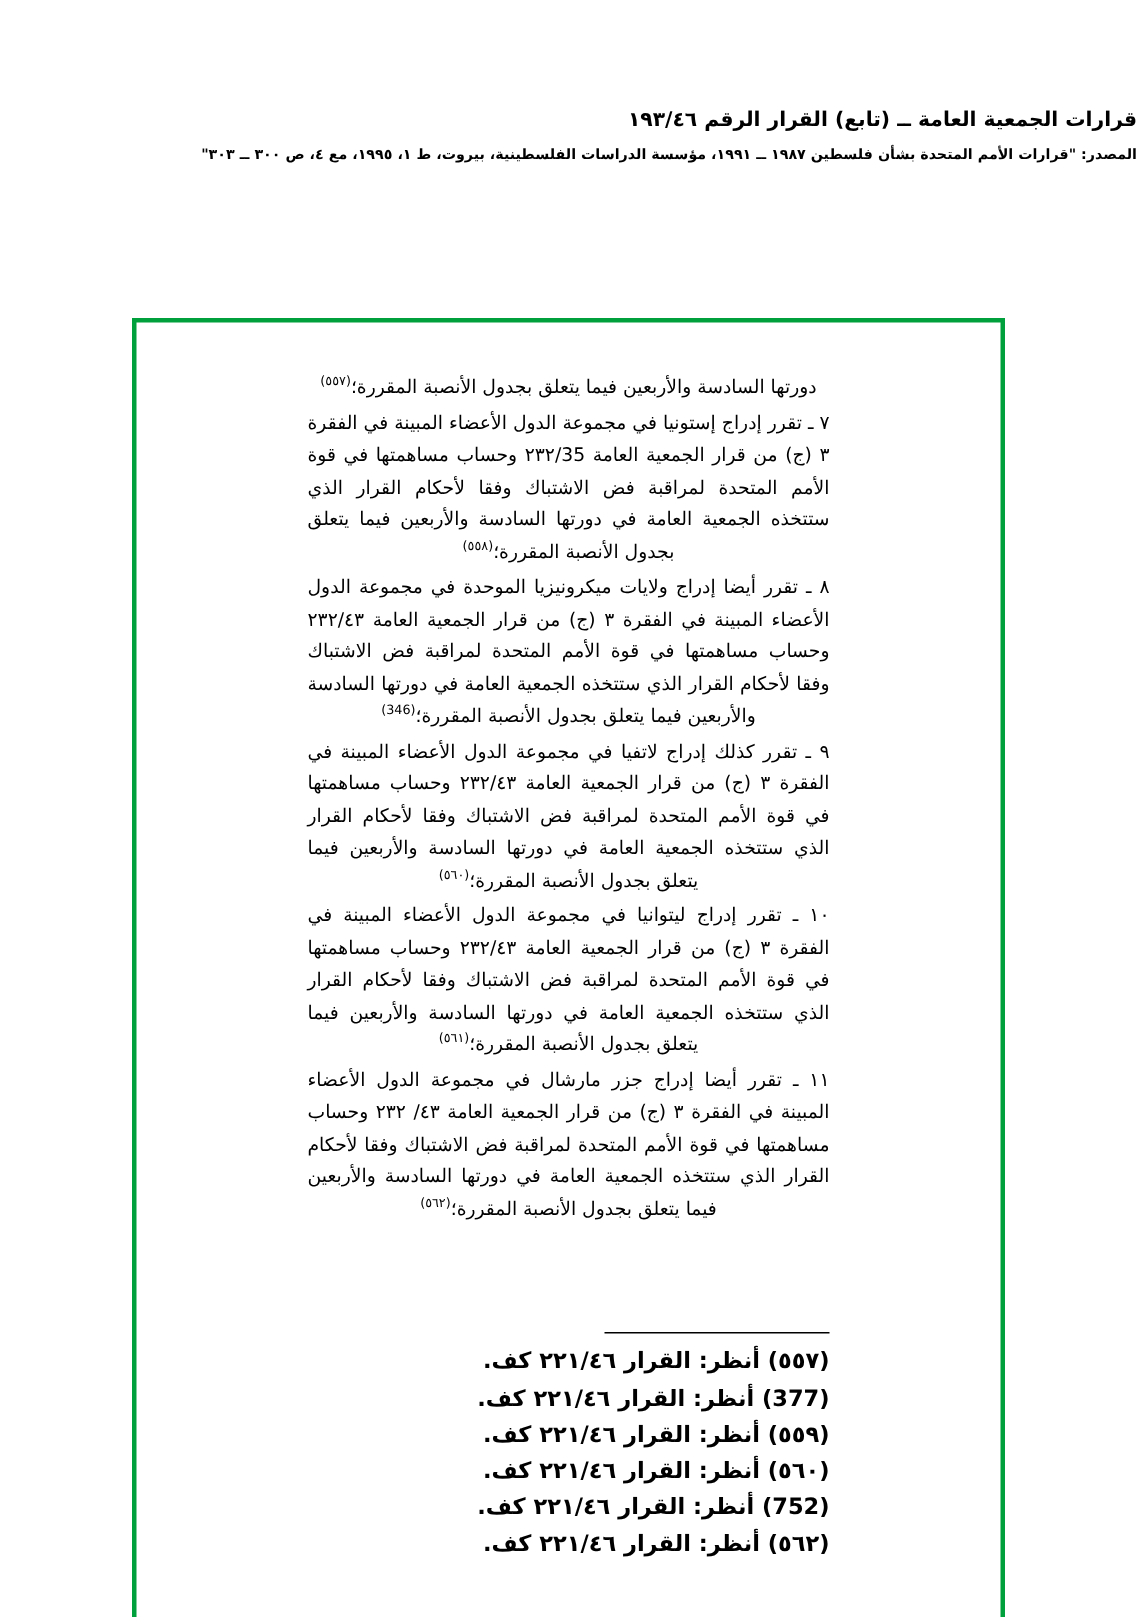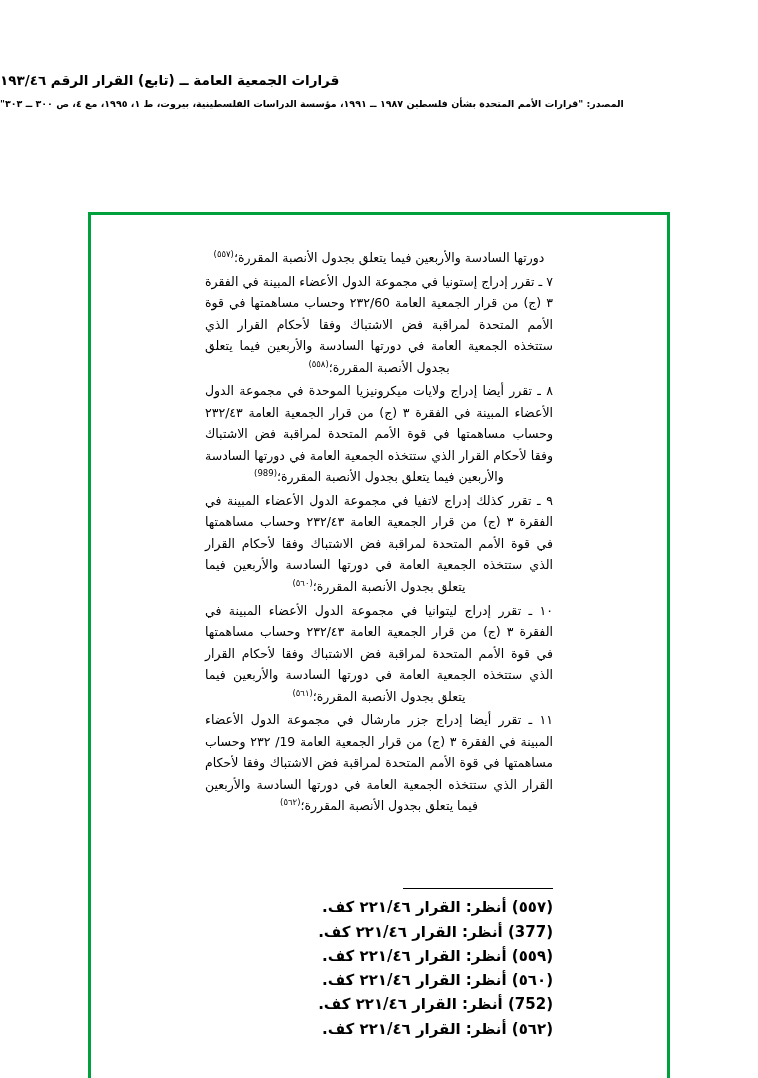--- a/index.html
+++ b/index.html
@@ -15,21 +15,21 @@
     position: relative;
     overflow: hidden;
   }
   .page {
     width: 758px;
     height: 1078px;
     position: relative;
     box-sizing: border-box;
   }
   .doc-header {
-    text-align: left;
+    text-align: right;
     margin-top: 72px;
   }
   .doc-title {
     font-size: 13.5px;
     font-weight: bold;
     letter-spacing: 0px;
     direction: rtl;
   }
   .doc-source {
     font-size: 9.5px;
@@ -107,37 +107,37 @@
   <div class="frame" style="border-color: rgb(0, 160, 60);">
     <div class="frame-inner">
 
       <div class="body-text">
 
         <p class="para first">
           <span>دورتها السادسة والأربعين فيما يتعلق بجدول الأنصبة المقررة؛</span><span class="sup">(٥٥٧)</span>
         </p>
 
         <p class="para">
-          <span>٧ ـ تقرر إدراج إستونيا في مجموعة الدول الأعضاء المبينة في الفقرة ٣ (ج) من قرار الجمعية العامة ٢٣٢/60 وحساب مساهمتها في قوة الأمم المتحدة لمراقبة فض الاشتباك وفقا لأحكام القرار الذي ستتخذه الجمعية العامة في دورتها السادسة والأربعين فيما يتعلق بجدول الأنصبة المقررة؛</span><span class="sup">(٥٥٨)</span>
+          <span>٧ ـ تقرر إدراج إستونيا في مجموعة الدول الأعضاء المبينة في الفقرة ٣ (ج) من قرار الجمعية العامة ٢٣٢/35 وحساب مساهمتها في قوة الأمم المتحدة لمراقبة فض الاشتباك وفقا لأحكام القرار الذي ستتخذه الجمعية العامة في دورتها السادسة والأربعين فيما يتعلق بجدول الأنصبة المقررة؛</span><span class="sup">(٥٥٨)</span>
         </p>
 
         <p class="para">
-          <span>٨ ـ تقرر أيضا إدراج ولايات ميكرونيزيا الموحدة في مجموعة الدول الأعضاء المبينة في الفقرة ٣ (ج) من قرار الجمعية العامة ٢٣٢/٤٣ وحساب مساهمتها في قوة الأمم المتحدة لمراقبة فض الاشتباك وفقا لأحكام القرار الذي ستتخذه الجمعية العامة في دورتها السادسة والأربعين فيما يتعلق بجدول الأنصبة المقررة؛</span><span class="sup">(989)</span>
+          <span>٨ ـ تقرر أيضا إدراج ولايات ميكرونيزيا الموحدة في مجموعة الدول الأعضاء المبينة في الفقرة ٣ (ج) من قرار الجمعية العامة ٢٣٢/٤٣ وحساب مساهمتها في قوة الأمم المتحدة لمراقبة فض الاشتباك وفقا لأحكام القرار الذي ستتخذه الجمعية العامة في دورتها السادسة والأربعين فيما يتعلق بجدول الأنصبة المقررة؛</span><span class="sup">(346)</span>
         </p>
 
         <p class="para">
           <span>٩ ـ تقرر كذلك إدراج لاتفيا في مجموعة الدول الأعضاء المبينة في الفقرة ٣ (ج) من قرار الجمعية العامة ٢٣٢/٤٣ وحساب مساهمتها في قوة الأمم المتحدة لمراقبة فض الاشتباك وفقا لأحكام القرار الذي ستتخذه الجمعية العامة في دورتها السادسة والأربعين فيما يتعلق بجدول الأنصبة المقررة؛</span><span class="sup">(٥٦٠)</span>
         </p>
 
         <p class="para">
           <span>١٠ ـ تقرر إدراج ليتوانيا في مجموعة الدول الأعضاء المبينة في الفقرة ٣ (ج) من قرار الجمعية العامة ٢٣٢/٤٣ وحساب مساهمتها في قوة الأمم المتحدة لمراقبة فض الاشتباك وفقا لأحكام القرار الذي ستتخذه الجمعية العامة في دورتها السادسة والأربعين فيما يتعلق بجدول الأنصبة المقررة؛</span><span class="sup">(٥٦١)</span>
         </p>
 
         <p class="para">
-          <span>١١ ـ تقرر أيضا إدراج جزر مارشال في مجموعة الدول الأعضاء المبينة في الفقرة ٣ (ج) من قرار الجمعية العامة 19/ ٢٣٢ وحساب مساهمتها في قوة الأمم المتحدة لمراقبة فض الاشتباك وفقا لأحكام القرار الذي ستتخذه الجمعية العامة في دورتها السادسة والأربعين فيما يتعلق بجدول الأنصبة المقررة؛</span><span class="sup">(٥٦٢)</span>
+          <span>١١ ـ تقرر أيضا إدراج جزر مارشال في مجموعة الدول الأعضاء المبينة في الفقرة ٣ (ج) من قرار الجمعية العامة ٤٣/ ٢٣٢ وحساب مساهمتها في قوة الأمم المتحدة لمراقبة فض الاشتباك وفقا لأحكام القرار الذي ستتخذه الجمعية العامة في دورتها السادسة والأربعين فيما يتعلق بجدول الأنصبة المقررة؛</span><span class="sup">(٥٦٢)</span>
         </p>
 
       </div>
 
       <div class="footnotes">
         <div class="fn-rule"></div>
         <div class="fn-line">(٥٥٧)  أنظر: القرار ٢٢١/٤٦ كف.</div>
         <div class="fn-line">(377)  أنظر: القرار ٢٢١/٤٦ كف.</div>
         <div class="fn-line">(٥٥٩)  أنظر: القرار ٢٢١/٤٦ كف.</div>
         <div class="fn-line">(٥٦٠)  أنظر: القرار ٢٢١/٤٦ كف.</div>

